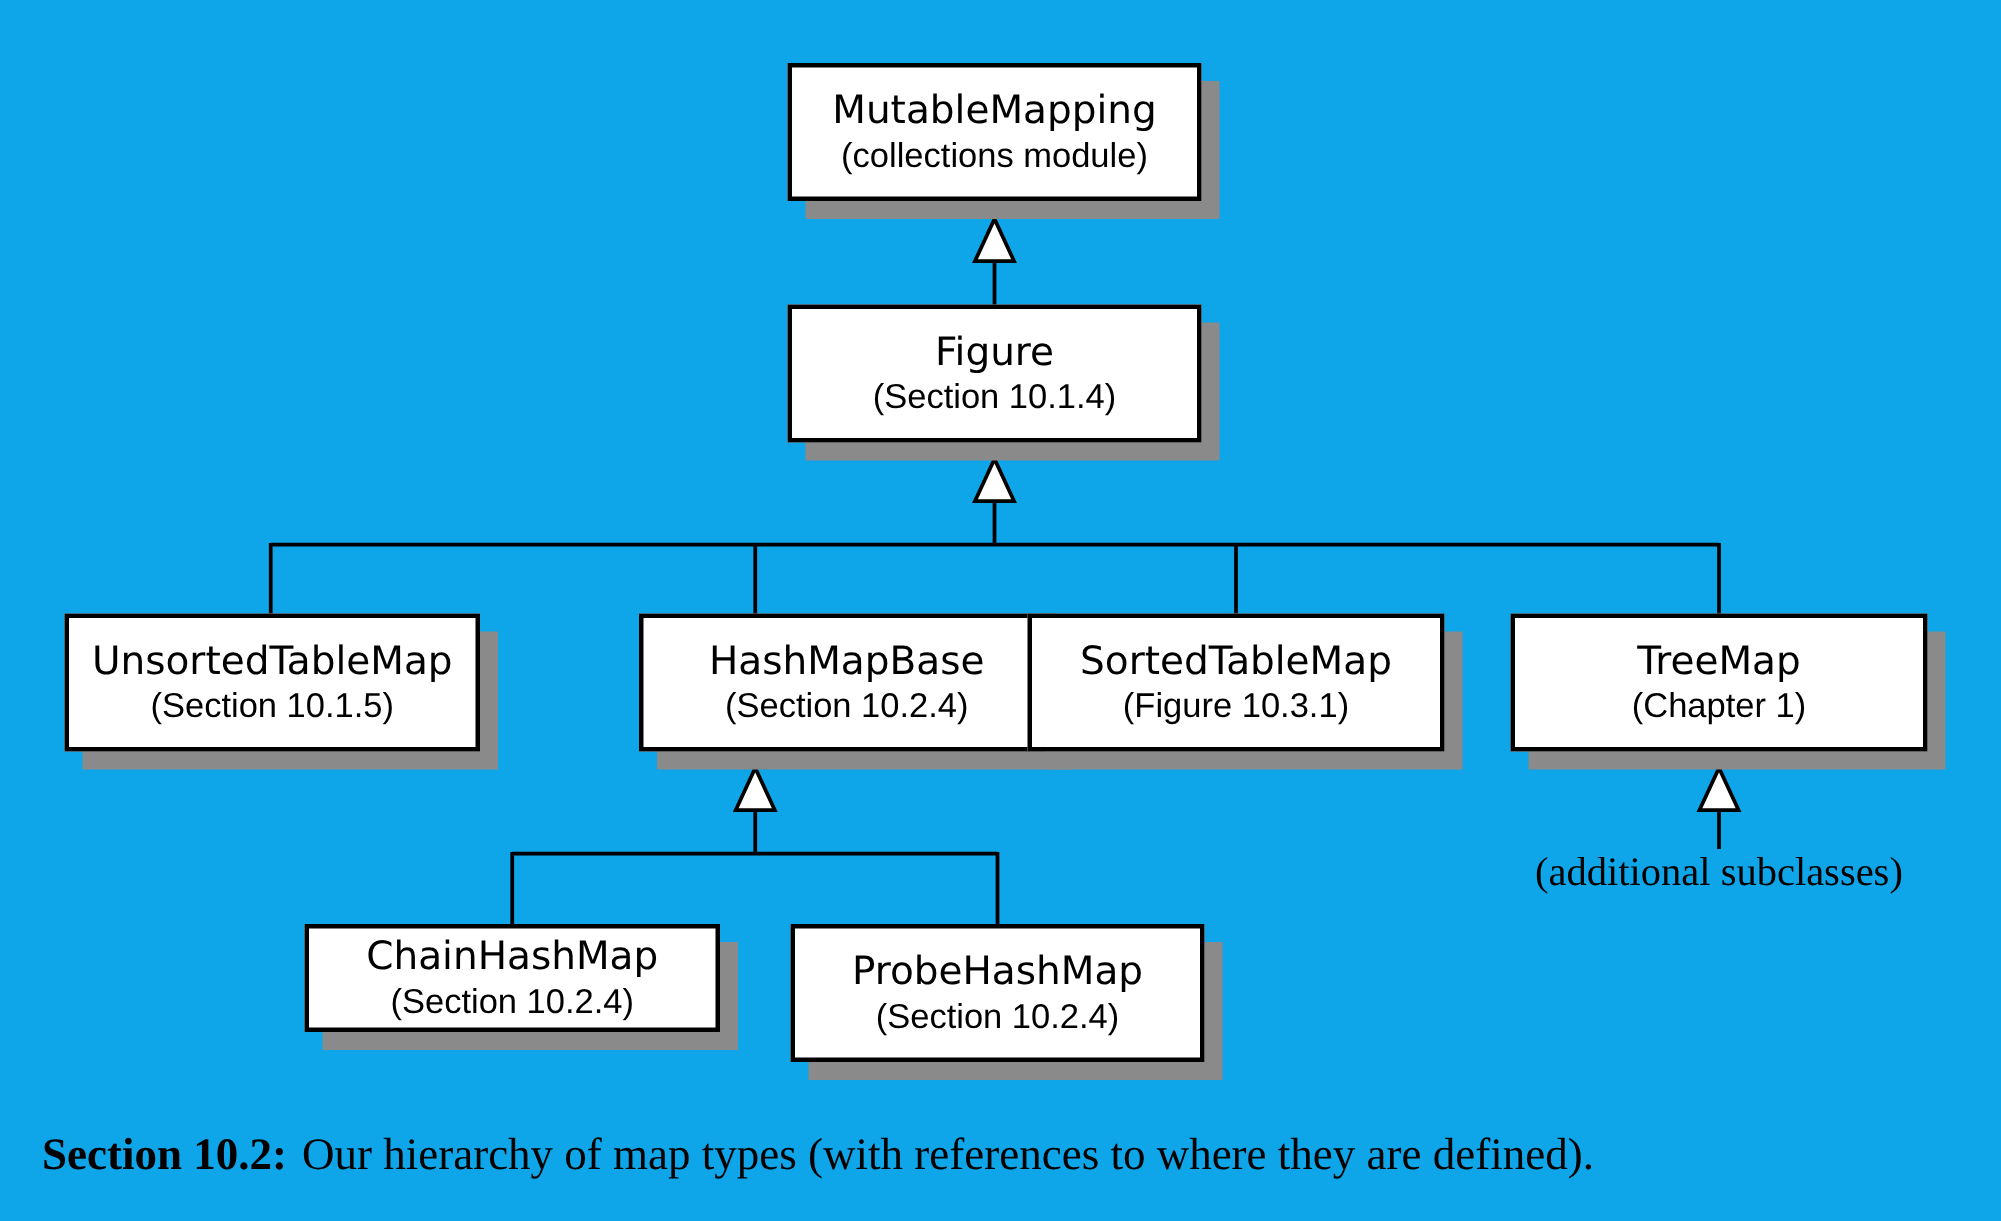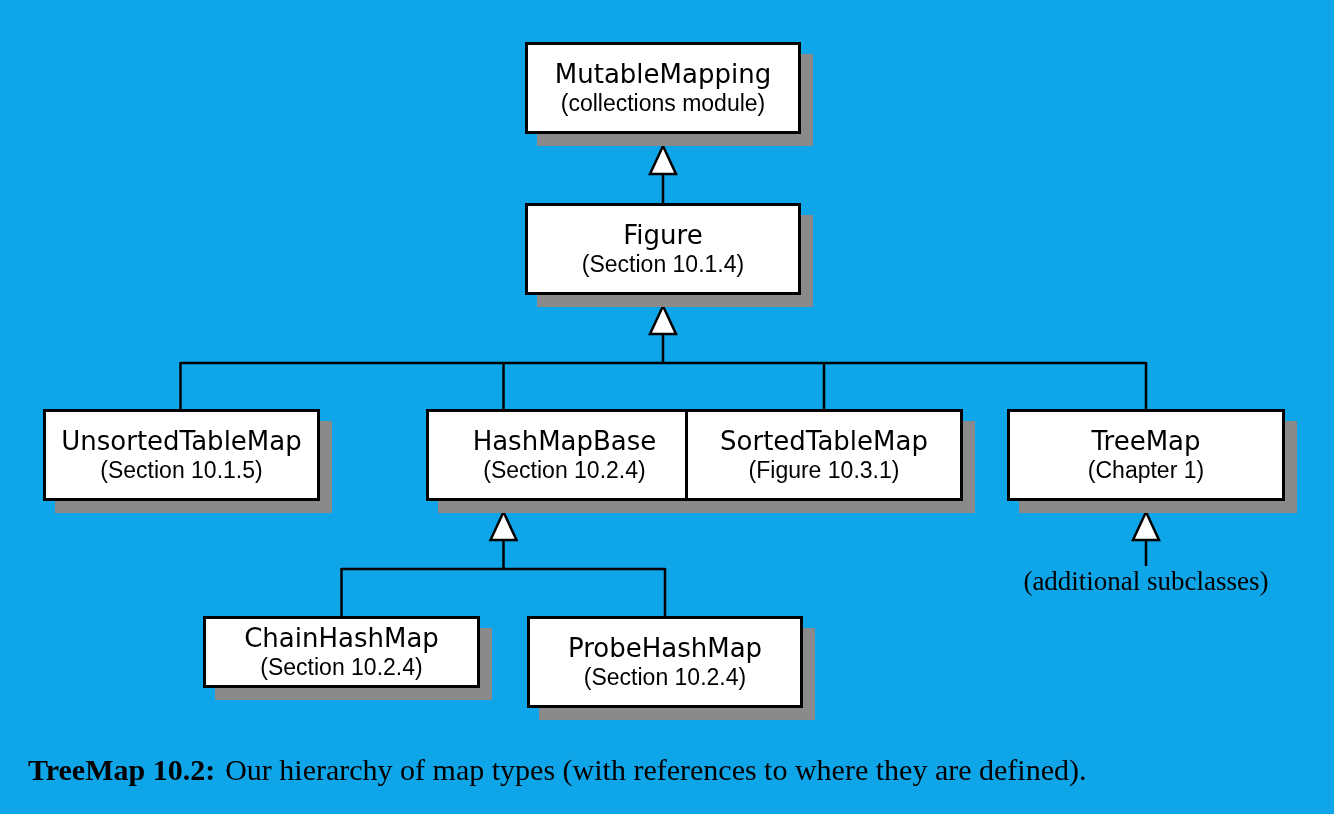--- a/index.html
+++ b/index.html
@@ -140,16 +140,16 @@
   </div>
 
   <div class="node" id="n-phm">
     <span class="title">ProbeHashMap</span>
     <span class="sub">(Section 10.2.4)</span>
   </div>
 
   <div class="annotation">(additional subclasses)</div>
 
   <div class="caption">
-    <span class="cap-label">TreeMap 10.2:</span><span>Our hierarchy of map types (with references to where they are defined).</span>
+    <span class="cap-label">Section 10.2:</span><span>Our hierarchy of map types (with references to where they are defined).</span>
   </div>
 
 </div>
 
 </body></html>

